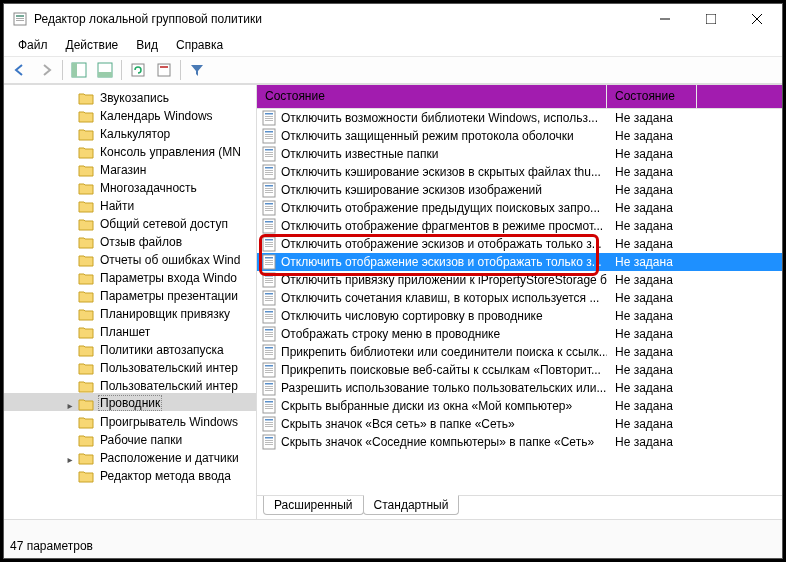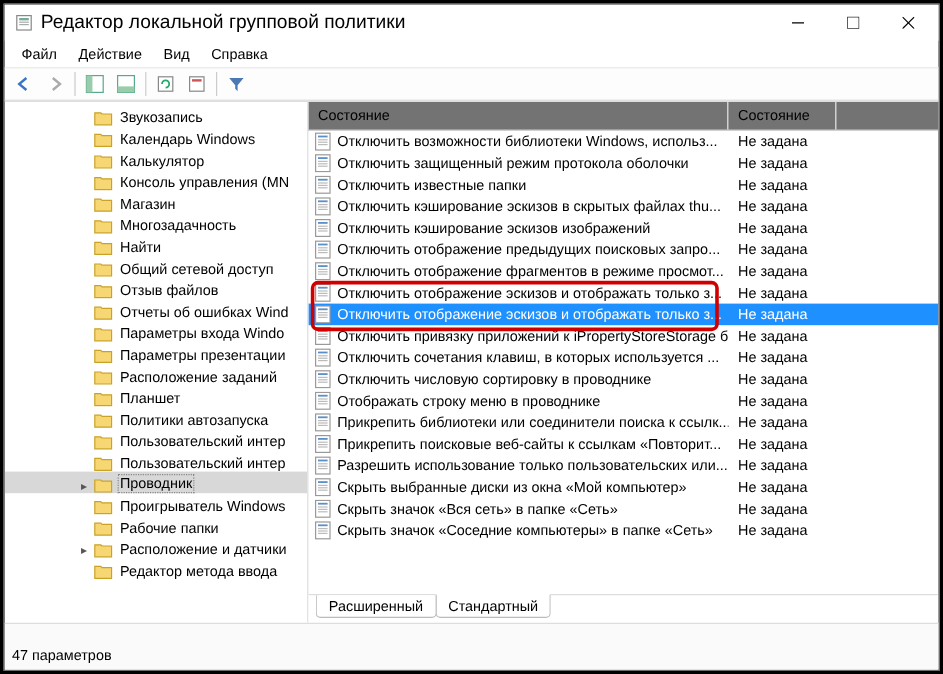--- a/index.html
+++ b/index.html
@@ -1,38 +1,38 @@
 <!DOCTYPE html>
 <html><head>
 <meta charset="utf-8">
 <style>
 * { box-sizing: border-box; margin: 0; padding: 0; font-family: 'Segoe UI', Tahoma, sans-serif; }
 body { background: #000; padding: 3px; }
 .window { width: 780px; height: 556px; background: #fff; border: 1px solid #555; display: flex; flex-direction: column; }
 .titlebar { height: 30px; display: flex; align-items: center; padding: 0 2px 0 8px; background: #fff; }
 .titlebar .app-icon { width: 16px; height: 16px; margin-right: 6px; }
-.titlebar .title { font-size: 16px; flex: 1; color: #000; }
+.titlebar .title { font-size: 12px; flex: 1; color: #000; }
 .titlebar .btn { width: 46px; height: 30px; display: flex; align-items: center; justify-content: center; }
 .titlebar .btn svg { stroke: #000; stroke-width: 1; fill: none; }
 .menubar { height: 22px; display: flex; align-items: center; padding: 0 6px; font-size: 12px; gap: 2px; }
 .menubar .mitem { padding: 2px 8px; }
 .toolbar { height: 28px; border-top: 1px solid #e8e8e8; border-bottom: 1px solid #ddd; display: flex; align-items: center; padding: 0 4px; gap: 2px; background: #fdfdfd; }
 .toolbar .tbtn { width: 24px; height: 24px; display: flex; align-items: center; justify-content: center; }
 .toolbar .sep { width: 1px; height: 20px; background: #ccc; margin: 0 2px; }
 .content { flex: 1; display: flex; border-top: 1px solid #ddd; overflow: hidden; }
 .tree { width: 253px; border-right: 1px solid #ddd; overflow-y: scroll; overflow-x: hidden; font-size: 12px; padding: 2px 0; }
 .tnode { display: flex; align-items: flex-end; height: 18px; padding-left: 74px; white-space: nowrap; position: relative; }
 .tnode .exp { position: absolute; left: 60px; width: 12px; height: 12px; display: flex; align-items: center; justify-content: center; font-size: 10px; color: #555; }
 .tnode .ficon { width: 16px; height: 14px; margin-right: 4px; flex-shrink: 0; }
 .tnode.selected { background: #d8d8d8; }
 .tnode.selected .label { border: 1px dotted #888; padding: 0 1px; }
 .tnode .label { padding: 0 2px; }
 .main { flex: 1; display: flex; flex-direction: column; overflow: hidden; }
 .listwrap { flex: 1; overflow: scroll; }
-.listhead { display: flex; height: 24px; border-bottom: 1px solid #e0e0e0; font-size: 12px; position: sticky; top: 0; background: #737373; }
+.listhead { display: flex; height: 24px; border-bottom: 1px solid #e0e0e0; font-size: 12px; position: sticky; top: 0; background: #a21caf; }
 .listhead .col { padding: 4px 8px; border-right: 1px solid #e8e8e8; }
 .col1 { width: 350px; flex-shrink: 0; }
 .col2 { width: 90px; flex-shrink: 0; }
 .rows { }
 .row { display: flex; height: 18px; font-size: 12px; align-items: center; white-space: nowrap; }
 .row .c1 { width: 350px; flex-shrink: 0; display: flex; align-items: center; padding-left: 4px; overflow: hidden; }
 .row .c2 { width: 90px; flex-shrink: 0; padding-left: 8px; }
 .row .picon { width: 16px; height: 16px; margin-right: 4px; flex-shrink: 0; }
 .row.sel { background: #1e90ff; color: #fff; }
 .hlbox { position: absolute; border: 3px solid #d00000; border-radius: 6px; pointer-events: none; }
@@ -202,21 +202,21 @@
         <div class="tnode">
           <span class="ficon"><svg width="16" height="14">
               <path d="M1 3 L6 3 L7 4 L15 4 L15 13 L1 13 Z" fill="#f7d774" stroke="#c9a227"></path>
             </svg></span>
           <span class="label">Параметры презентации</span>
         </div>
         <div class="tnode">
           <span class="ficon"><svg width="16" height="14">
               <path d="M1 3 L6 3 L7 4 L15 4 L15 13 L1 13 Z" fill="#f7d774" stroke="#c9a227"></path>
             </svg></span>
-          <span class="label">Расположение заданий</span>
+          <span class="label">Планировщик привязку</span>
         </div>
         <div class="tnode">
           <span class="ficon"><svg width="16" height="14">
               <path d="M1 3 L6 3 L7 4 L15 4 L15 13 L1 13 Z" fill="#f7d774" stroke="#c9a227"></path>
             </svg></span>
           <span class="label">Планшет</span>
         </div>
         <div class="tnode">
           <span class="ficon"><svg width="16" height="14">
               <path d="M1 3 L6 3 L7 4 L15 4 L15 13 L1 13 Z" fill="#f7d774" stroke="#c9a227"></path>

